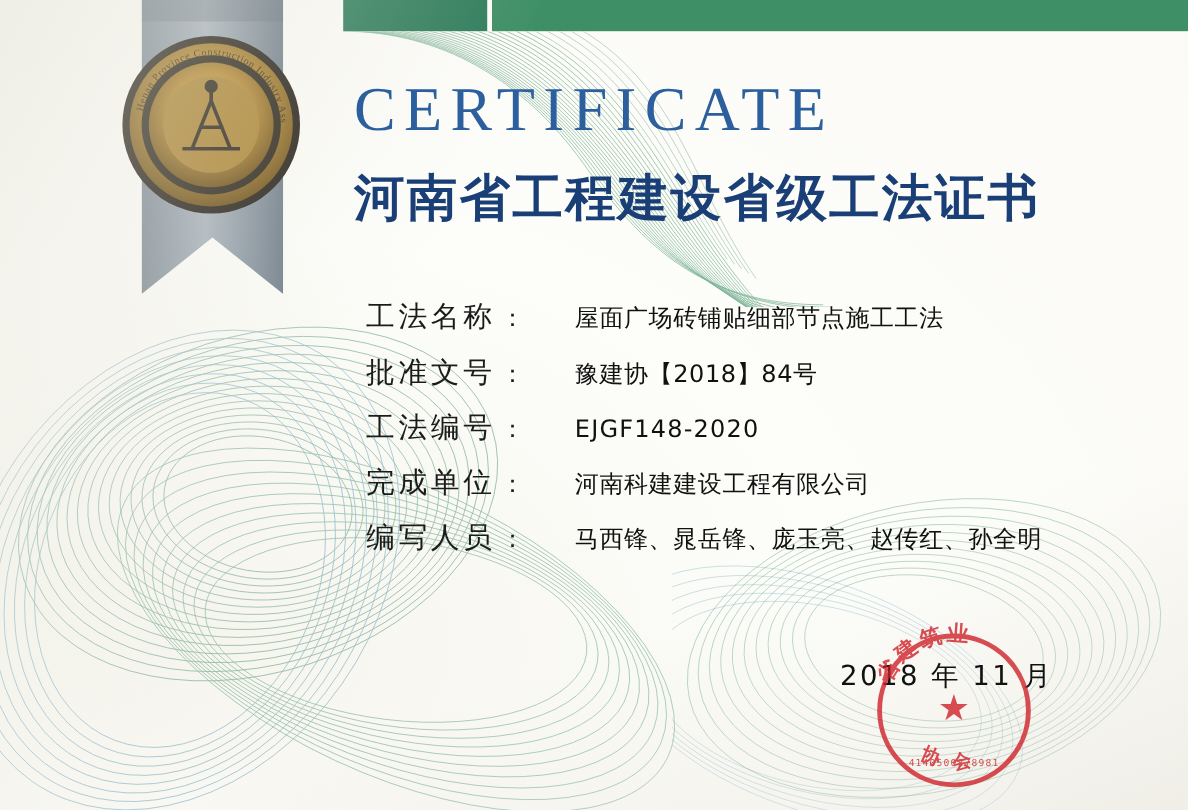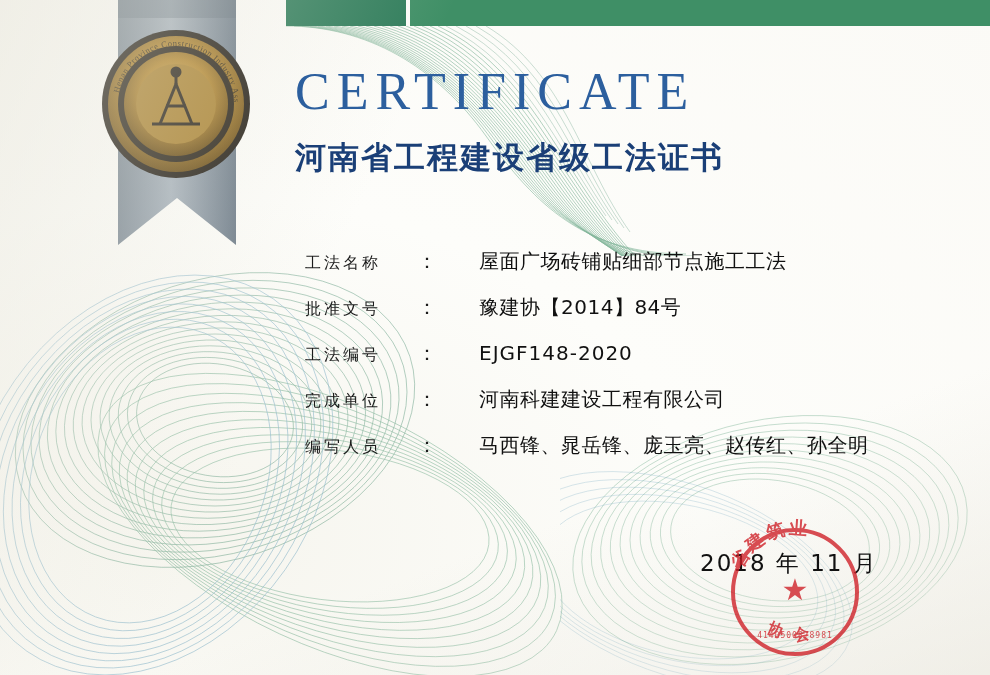--- a/index.html
+++ b/index.html
@@ -101,42 +101,42 @@
     font-size: 52px;
     letter-spacing: 7px;
     color: #2c5f9e;
     font-weight: 400;
   }
   .title-cn {
     position: absolute;
     left: 295px;
     top: 137px;
     font-family: "DejaVu Sans", sans-serif;
-    font-size: 31px;
+    font-size: 42px;
     letter-spacing: 2px;
     color: #1a3f77;
     font-weight: bold;
     white-space: nowrap;
   }
   
   .fields {
     position: absolute;
     left: 305px;
     top: 248px;
     width: 640px;
   }
   .field-row {
     display: flex;
     align-items: baseline;
     height: 46px;
     white-space: nowrap;
   }
   .field-label {
     font-family: "DejaVu Sans", sans-serif;
-    font-size: 16px;
+    font-size: 24px;
     color: #1b1b1b;
     letter-spacing: 3px;
     width: 112px;
     flex: 0 0 112px;
   }
   .field-colon {
     font-family: "DejaVu Sans", sans-serif;
     font-size: 20px;
     color: #1b1b1b;
     flex: 0 0 22px;
@@ -343,21 +343,21 @@
 
     <div class="field-row">
       <span class="field-label">工法名称</span>
       <span class="field-colon">：</span>
       <span class="field-value">屋面广场砖铺贴细部节点施工工法</span>
     </div>
 
     <div class="field-row">
       <span class="field-label">批准文号</span>
       <span class="field-colon">：</span>
-      <span class="field-value">豫建协【2014】84号</span>
+      <span class="field-value">豫建协【2018】84号</span>
     </div>
 
     <div class="field-row">
       <span class="field-label">工法编号</span>
       <span class="field-colon">：</span>
       <span class="field-value mono">EJGF148-2020</span>
     </div>
 
     <div class="field-row">
       <span class="field-label">完成单位</span>

